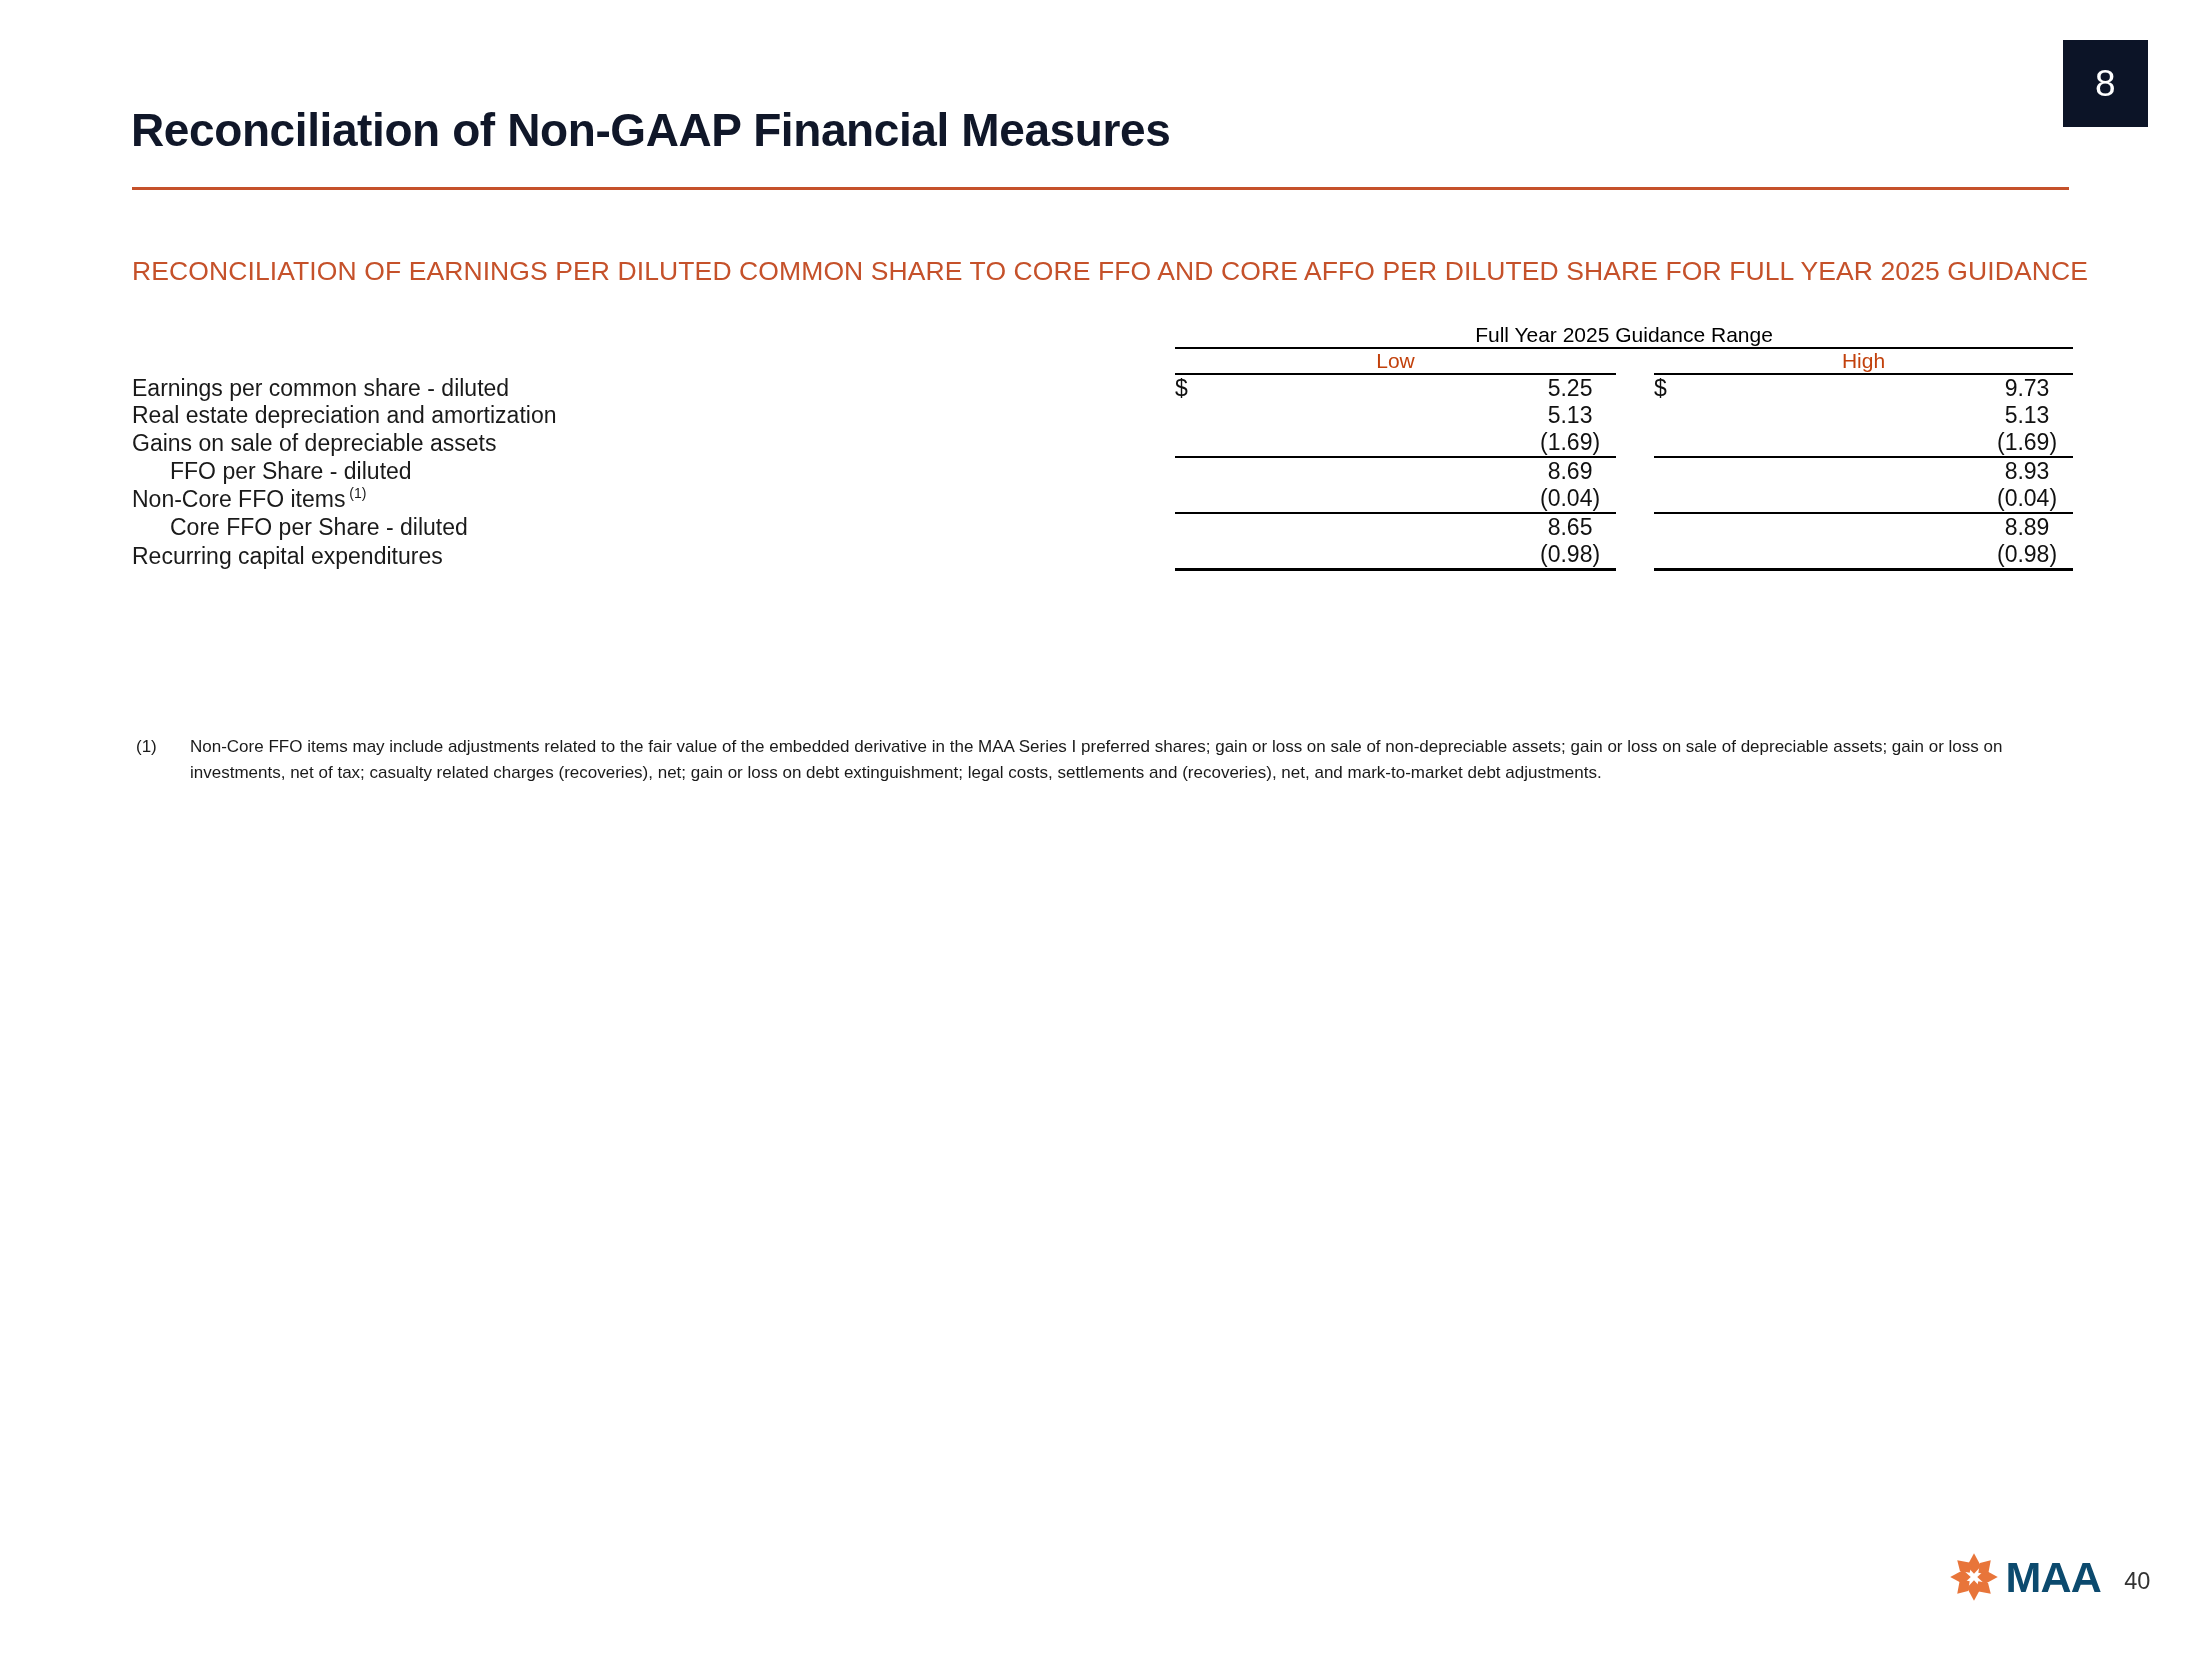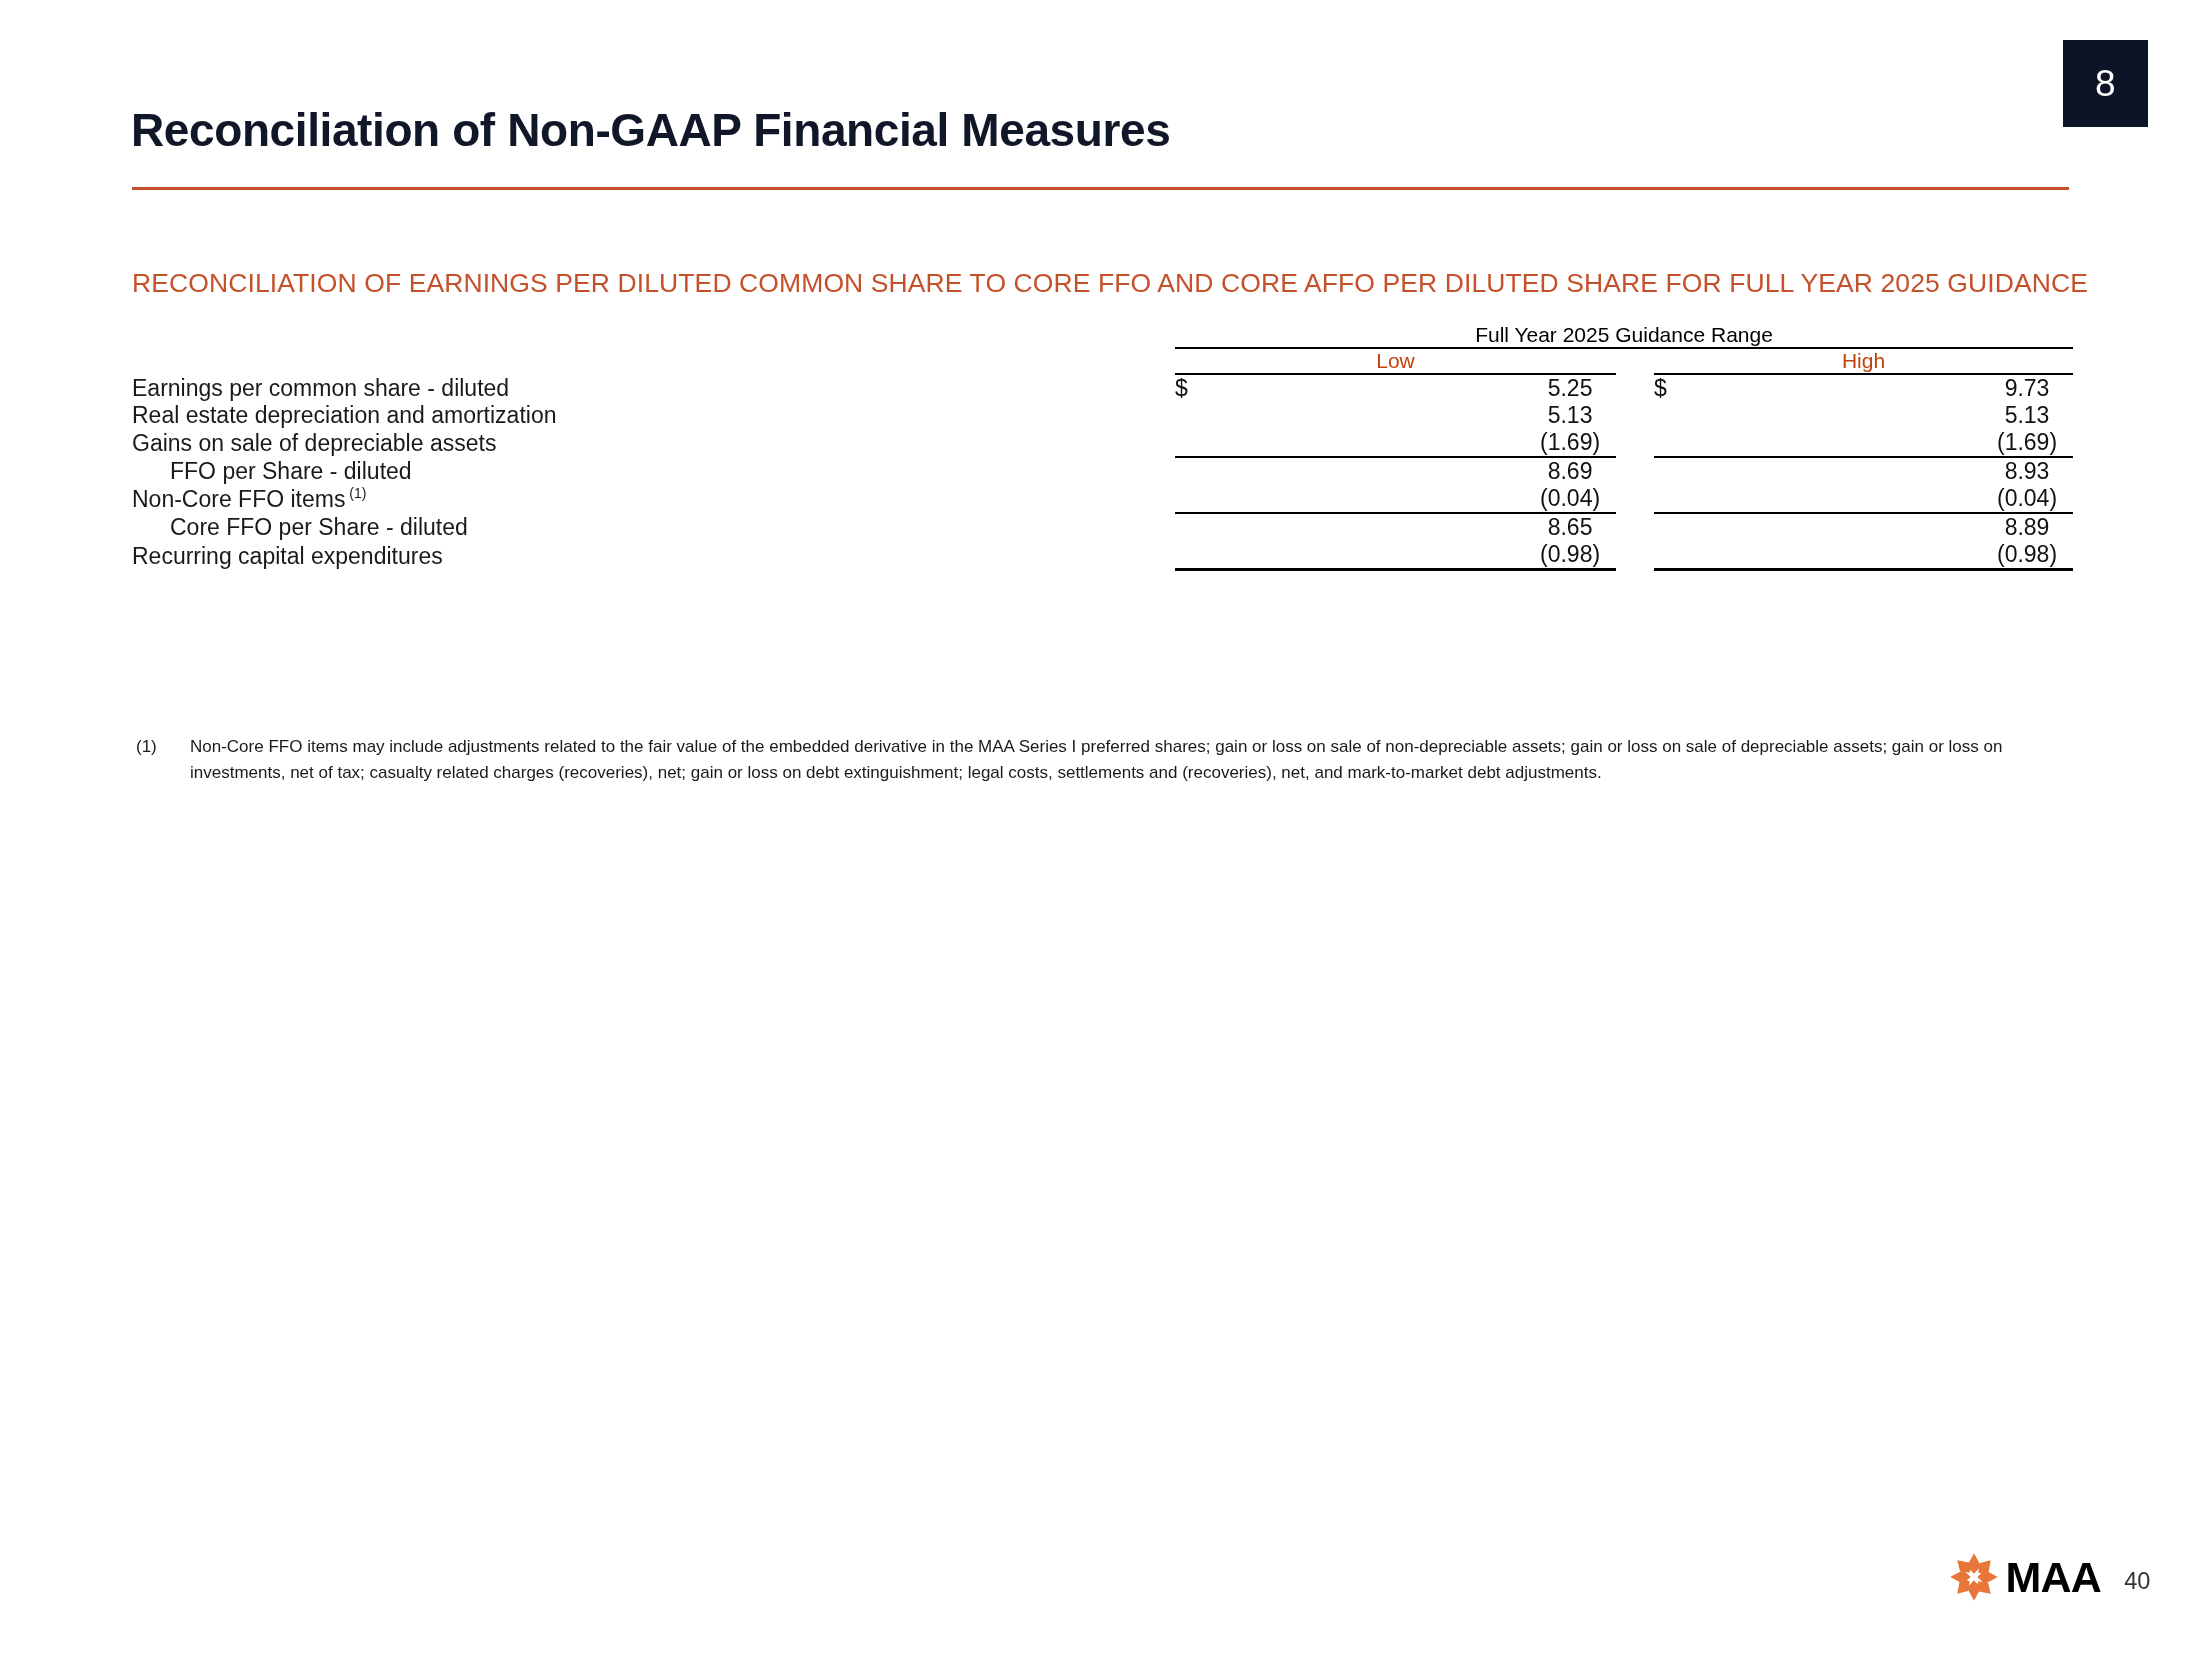--- a/index.html
+++ b/index.html
@@ -57,21 +57,20 @@
   
   .section-subtitle {
     position: absolute;
     left: 132px;
     top: 256px;
     font-size: 26.5px;
     font-weight: 400;
     color: #c5512a;
     letter-spacing: 0.1px;
     white-space: nowrap;
-    margin-top: 12px;
   }
 
   
   .fin-table {
     position: absolute;
     left: 132px;
     top: 323px;
     width: 1941px;
   }
 
@@ -194,21 +193,21 @@
     align-items: center;
   }
   .logo-mark {
     width: 54px;
     height: 54px;
     flex: none;
   }
   .logo-word {
     font-size: 43px;
     font-weight: 600;
-    color: #000000;
+    color: #0c4a6e;
     letter-spacing: -0.7px;
     margin-left: 4.4px;
     line-height: 1;
   }
   .footer-pagenum {
     font-size: 23.5px;
     color: #333;
     margin-left: 23px;
     line-height: 1;
     padding-top: 10.3px;

